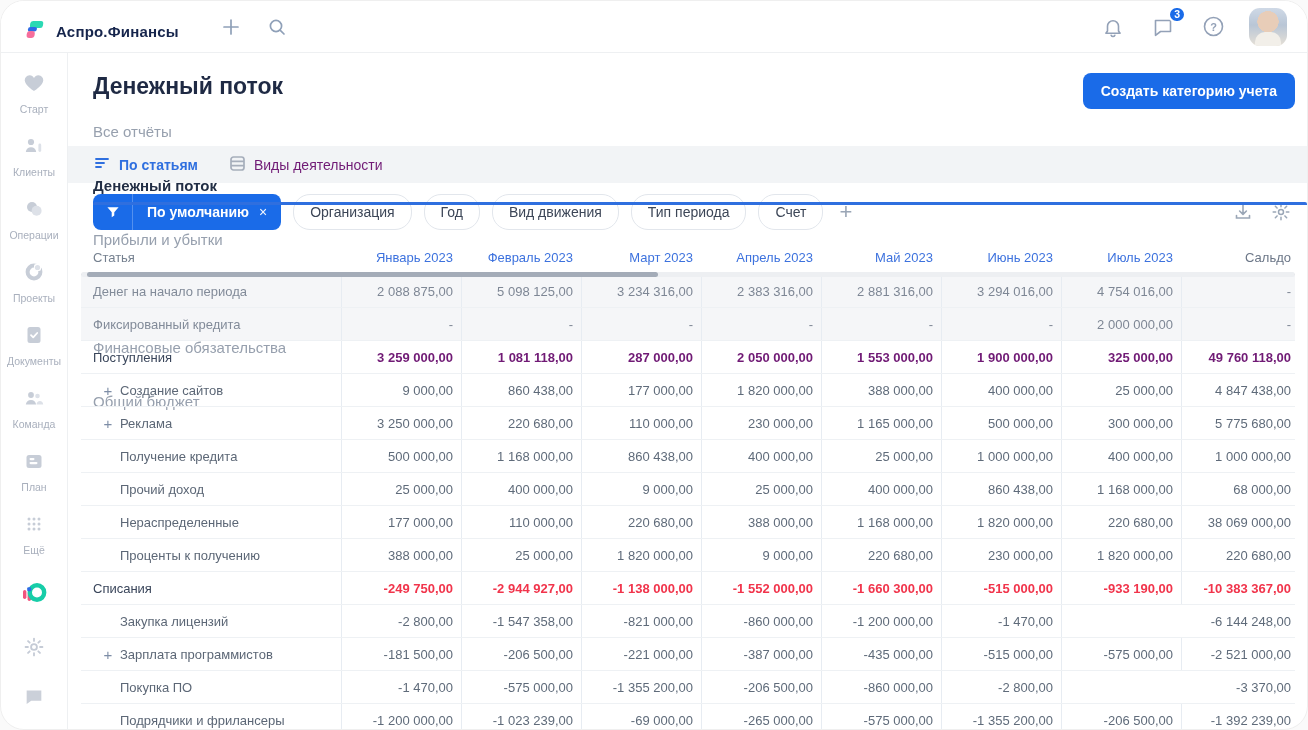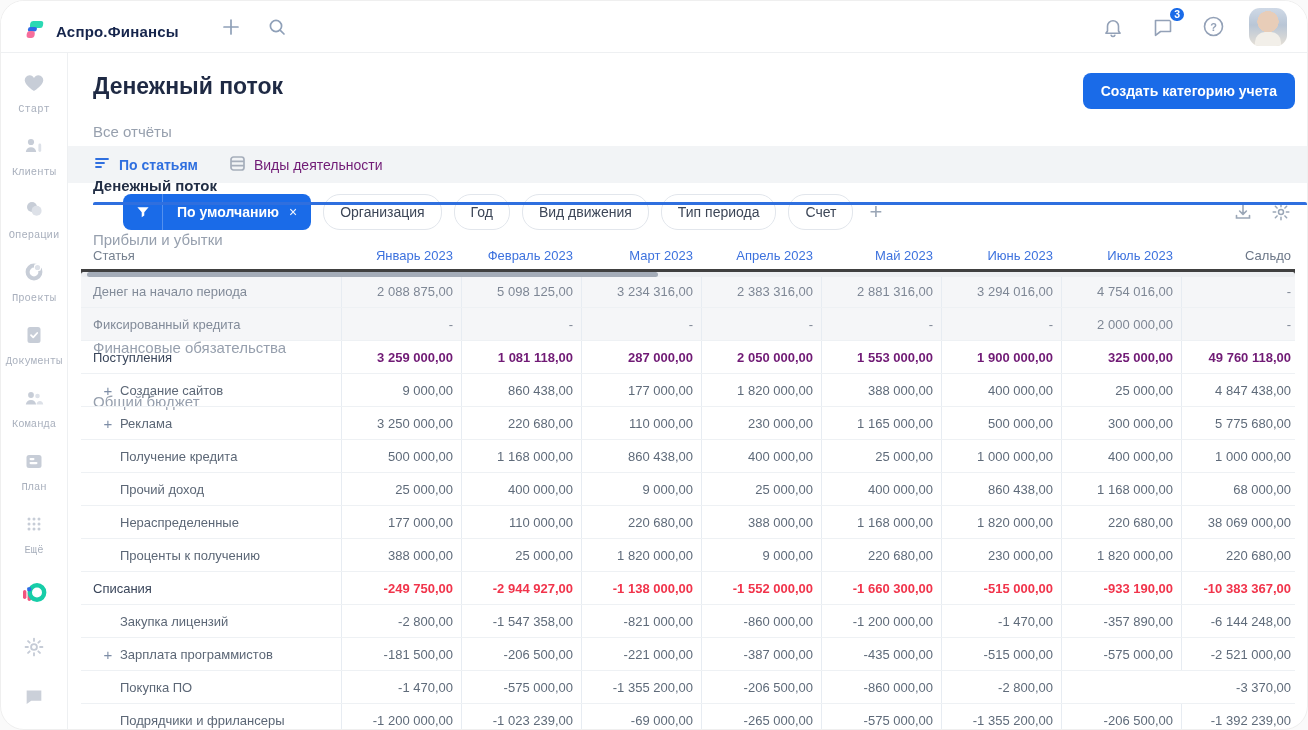--- a/index.html
+++ b/index.html
@@ -16,53 +16,53 @@
   .topbar-right { margin-left:auto; display:flex; align-items:center; gap:22px; }
   .chat-wrap { position:relative; }
   .badge { position:absolute; top:-7px; right:-9px; min-width:17px; height:17px; border-radius:9px; background:#1A6BE8; color:#fff; font-size:10.5px; font-weight:700; display:flex; align-items:center; justify-content:center; padding:0 4px; border:2px solid #fff; }
   .avatar { width:38px; height:38px; border-radius:11px; background:radial-gradient(circle at 50% 36%, #e8cdb8 0 34%, transparent 35%), linear-gradient(180deg,#cfd9e6 0%, #b9c6d6 45%, #e6e0d6 100%); cursor:pointer; overflow:hidden; position:relative; }
   .avatar:after { content:""; position:absolute; left:50%; bottom:-4px; transform:translateX(-50%); width:26px; height:18px; border-radius:10px 10px 0 0; background:#f2efe9; }
 
   
   .body-row { display:flex; height:678px; }
   .sidebar { width:67px; border-right:1px solid #EEF0F2; display:flex; flex-direction:column; align-items:center; padding-top:18px; flex-shrink:0; }
   .side-item { display:flex; flex-direction:column; align-items:center; gap:4px; margin-bottom:19px; cursor:pointer; }
-  .side-item .lbl { font-size:10.5px; color:#A9B0BD;font-family:Liberation Mono, monospace; }
+  .side-item .lbl { font-size:10.5px; color:#A9B0BD; }
   .sidebar-bottom { margin-top:auto; display:flex; flex-direction:column; align-items:center; gap:22px; padding-bottom:20px; }
   main { flex:1; display:flex; flex-direction:column; overflow:hidden; }
 
   
   .page-head { display:flex; align-items:flex-start; justify-content:space-between; padding:20px 12px 0 25px; }
   .page-title { font-size:23px; font-weight:700; color:#1F2A44; }
   .create-btn { background:#1A6BE8; color:#fff; border:none; border-radius:8px; height:36px; padding:0 18px; font-size:14px; font-weight:600; cursor:pointer; font-family:"Liberation Sans", sans-serif; }
   .tabs { display:flex; gap:26px; padding:14px 0 0 25px; height:37px;flex-direction:column; }
   .tab { font-size:15px; color:#97A0AE; cursor:pointer; position:relative; padding-bottom:11px; white-space:nowrap; }
   .tab.active { color:#222E45; font-weight:600; }
   .tab.active:after { content:""; position:absolute; left:0; right:0; bottom:0; height:3px; border-radius:2px 2px 0 0; background:#2F6FDF; }
 
   
   .subtabs { height:37px; background:#F2F4F6; display:flex; align-items:center; gap:30px; padding-left:25px; }
   .subtab { display:flex; align-items:center; gap:8px; font-size:14px; cursor:pointer; color:#701a75; }
   .subtab.active { color:#2F6FDF; font-weight:600; }
 
   
   .filter-row { height:58px; display:flex; align-items:center; padding:0 16px 0 25px; }
   .chips { display:flex; align-items:center; gap:12px; }
-  .chip-default { display:flex; align-items:center; height:36px; background:#1A6BE8; border-radius:8px; color:#fff; cursor:pointer; overflow:hidden;margin-left:30px; }
+  .chip-default { display:flex; align-items:center; height:36px; background:#1A6BE8; border-radius:8px; color:#fff; cursor:pointer; overflow:hidden; }
   .chip-default .funnel-seg { display:flex; align-items:center; justify-content:center; width:40px; height:100%; border-right:1px solid rgba(255,255,255,.25); }
   .chip-default .txt { padding:0 10px 0 14px; font-size:14px; font-weight:600; }
   .chip-default .x { padding-right:14px; font-size:14px; opacity:.95; }
   .chip { height:36px; display:flex; align-items:center; padding:0 16px; background:#fff; border:1px solid #E2E6EC; border-radius:17px; font-size:14px; color:#3C4657; cursor:pointer; white-space:nowrap; }
   .chip-add { font-size:22px; color:#9AA6B6; margin-left:4px; cursor:pointer; background:none; border:none; }
   .filter-right { margin-left:auto; display:flex; align-items:center; gap:18px; }
   .filter-right .ic { cursor:pointer; display:flex; }
 
   
   .table-wrap { margin:0 12px 0 13px; position:relative; flex:1; overflow:hidden; }
-  .thead { display:flex; height:34px; align-items:center; border-bottom:6px solid #404040; }
+  .thead { display:flex; height:34px; align-items:center; border-bottom:1px solid #404040; }
   .th { font-size:13px; }
   .th.article { width:260px; padding-left:12px; color:#75808F; }
   .th.month { width:120px; text-align:right; padding-right:8px; color:#3D72DE; cursor:pointer; }
   .th.saldo { flex:1; text-align:right; padding-right:4px; color:#6B7687; }
   .hscroll { position:absolute; left:0; top:31px; width:100%; height:5px; }
   .hscroll .track { position:absolute; inset:0; background:#EDEFF2; border-radius:3px; }
   .hscroll .thumb { position:absolute; top:0; left:6px; width:47%; height:5px; background:#A4ACB8; border-radius:3px; cursor:grab; }
   .trow { display:flex; height:33px; align-items:stretch; border-bottom:1px solid #EEF1F4; font-size:13px; }
   .trow.muted { background:#F5F6F8; }
   .td-label { width:260px; display:flex; align-items:center; padding-left:12px; color:#5C6776; gap:5px; }
@@ -453,21 +453,20 @@
               <div class="td-label indent">
                 <span class="expand ghost">+</span>
                 <span>Закупка лицензий</span>
               </div>
               <div class="td-val">-2 800,00</div>
               <div class="td-val">-1 547 358,00</div>
               <div class="td-val">-821 000,00</div>
               <div class="td-val">-860 000,00</div>
               <div class="td-val">-1 200 000,00</div>
               <div class="td-val">-1 470,00</div>
-              <div class="td-val">-357 890,00</div>
               <div class="td-val saldo">-6 144 248,00</div>
             </div>
             <div class="trow">
               <div class="td-label indent">
                 <span class="expand">+</span>
                 <span>Зарплата программистов</span>
               </div>
               <div class="td-val">-181 500,00</div>
               <div class="td-val">-206 500,00</div>
               <div class="td-val">-221 000,00</div>

